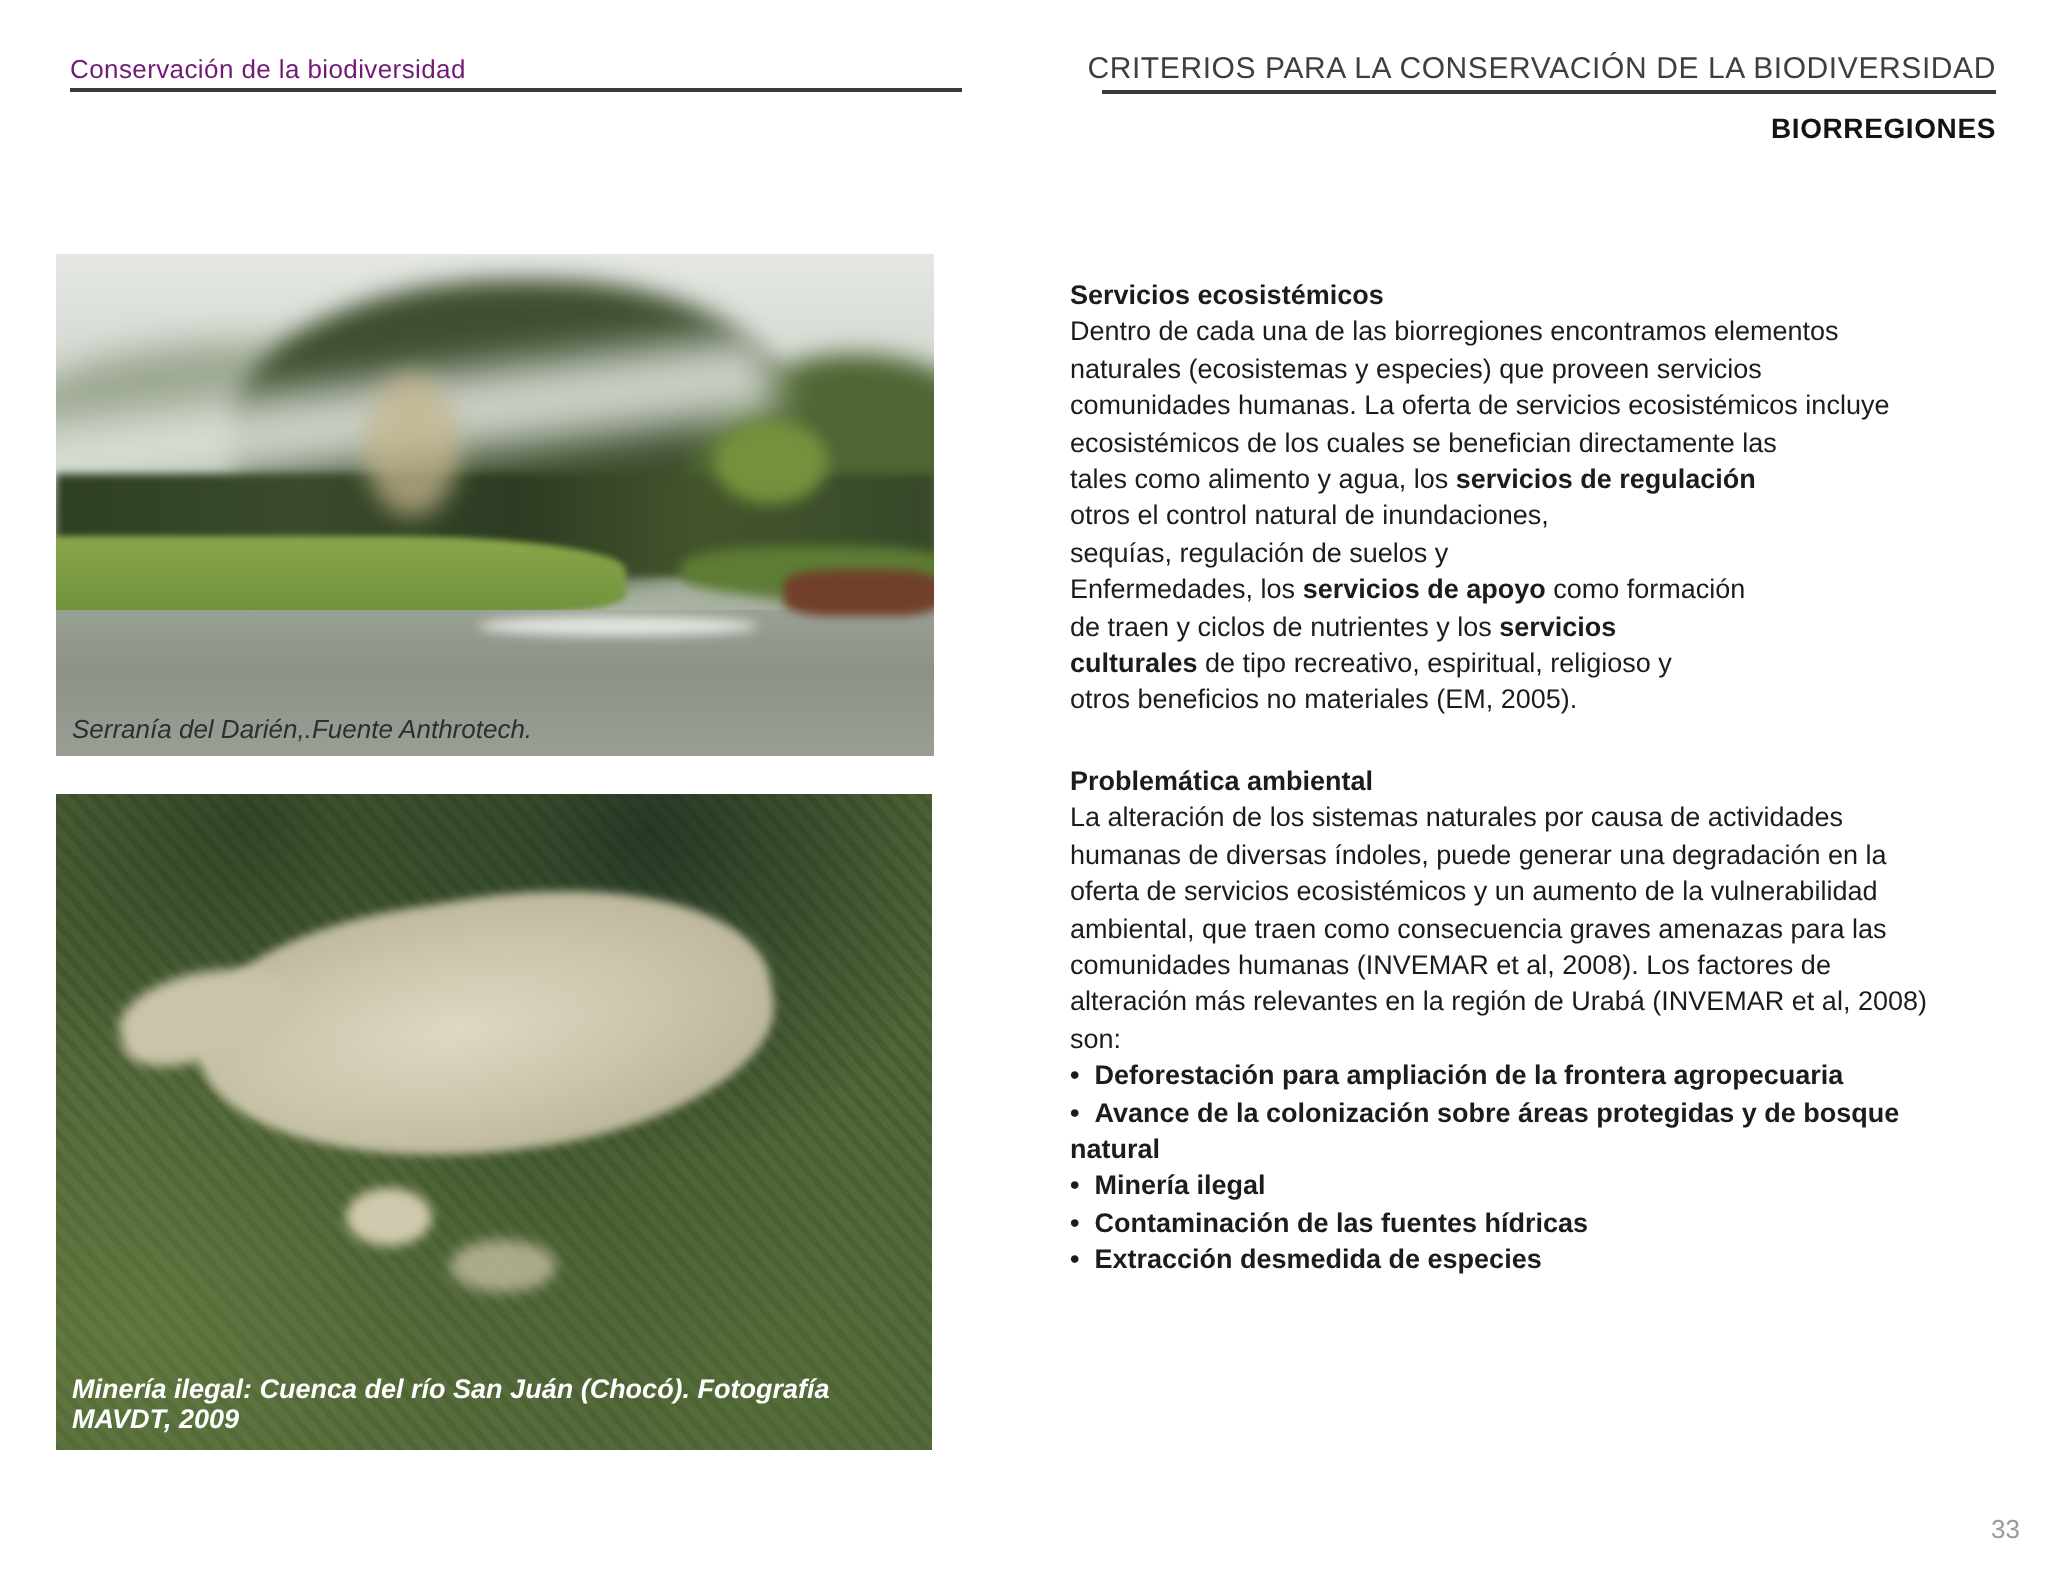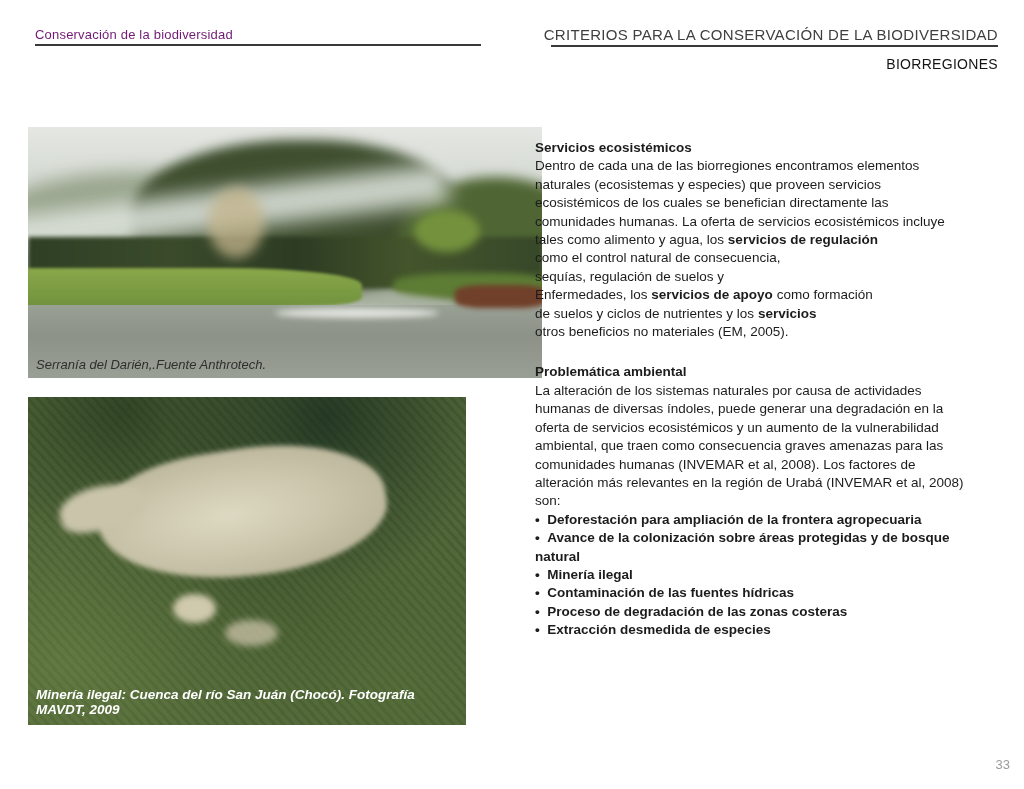--- a/index.html
+++ b/index.html
@@ -6,25 +6,25 @@
   html,body { background:#ffffff; }
   .page {
     position:relative; width:1024px; height:789px; background:#ffffff;
     font-family:"Liberation Sans", sans-serif; overflow:hidden;
   }
   
   .hdr-left-text { position:absolute; left:35px; top:27px; font-size:13px; color:#701a75; letter-spacing:.2px; }
   .hdr-left-rule { position:absolute; left:35px; top:44px; width:446px; height:2px; background:#3a3a3a; }
   .hdr-right-text { position:absolute; right:26px; top:26px; font-size:15px; color:#3f3f3f; letter-spacing:.3px; white-space:nowrap; }
   .hdr-right-rule { position:absolute; left:551px; right:26px; top:45px; height:2px; background:#3a3a3a; }
-  .hdr-sub { position:absolute; right:26px; top:56px; font-size:14px; font-weight:normal; color:#141414; letter-spacing:.3px; }
+  .hdr-sub { position:absolute; right:26px; top:56px; font-size:14px; font-weight:bold; color:#141414; letter-spacing:.3px; }
   
   .photo { position:absolute; left:28px; overflow:hidden; }
   .photo > div { position:absolute; }
-  #photo1 { top:127px; width:514px; height:251px;
+  #photo1 { top:127px; width:439px; height:251px;
     background:linear-gradient(180deg,#e4e7e2 0%,#d3d8d1 25%,#c0c8bd 42%,#a8b1a0 52%); }
   .p1-far   { left:-8%; top:18%; width:52%; height:40%; background:#697a54; border-radius:60% 40% 50% 50%; filter:blur(9px); opacity:.55; }
   .p1-main  { left:20%; top:5%; width:64%; height:60%; background:#3e4e2e; border-radius:50% 45% 35% 40%; filter:blur(6px); }
   .p1-right { left:72%; top:20%; width:38%; height:50%; background:#4f6533; border-radius:50%; filter:blur(6px); }
   .p1-mist  { left:-6%; top:25%; width:88%; height:16%; background:rgba(226,230,224,.85); filter:blur(10px); transform:rotate(-7deg); }
   .p1-treeline { left:0; top:44%; width:100%; height:20%;
     background:linear-gradient(90deg,#2f3f24,#3a4a2b 28%,#2c3b22 52%,#44552c 74%,#37482a); filter:blur(2px); }
   .p1-bleach { left:35%; top:24%; width:11%; height:28%; background:#c4b58d; border-radius:50%; filter:blur(6px); opacity:.75; }
   .p1-palm  { left:75%; top:33%; width:13%; height:17%; background:#74923d; border-radius:50%; filter:blur(4px); }
   .p1-grass { left:-2%; top:56%; width:67%; height:17%; background:linear-gradient(180deg,#8aa84a,#6e8f3c); border-radius:0 40% 30% 0; filter:blur(1.5px); }
@@ -92,42 +92,42 @@
     <div class="p2-spot1"></div>
     <div class="p2-spot2"></div>
     <figcaption class="caption2">Minería ilegal: Cuenca del río San Juán (Chocó). Fotografía MAVDT, 2009</figcaption>
   </figure>
 
   <main class="maincol">
       <section class="sec">
         <div class="sec-heading">Servicios ecosistémicos</div>
         <div class="tline"><span>Dentro de cada una de las biorregiones encontramos elementos</span></div>
         <div class="tline"><span>naturales (ecosistemas y especies) que proveen servicios</span></div>
+        <div class="tline"><span>comunidades humanas. La oferta de servicios ecosistémicos incluye</span></div>
         <div class="tline"><span>ecosistémicos de los cuales se benefician directamente las</span></div>
-        <div class="tline"><span>comunidades humanas. La oferta de servicios ecosistémicos incluye</span></div>
         <div class="tline"><span>tales como alimento y agua, los </span><span class="b">servicios de regulación</span></div>
-        <div class="tline"><span>como el control natural de consecuencia,</span></div>
+        <div class="tline"><span>otros el control natural de inundaciones,</span></div>
         <div class="tline"><span>sequías, regulación de suelos y</span></div>
         <div class="tline"><span>Enfermedades, los </span><span class="b">servicios de apoyo</span><span> como formación</span></div>
-        <div class="tline"><span>de suelos y ciclos de nutrientes y los </span><span class="b">servicios</span></div>
+        <div class="tline"><span>de traen y ciclos de nutrientes y los </span><span class="b">servicios</span></div>
+        <div class="tline"><span class="b">culturales</span><span> de tipo recreativo, espiritual, religioso y</span></div>
         <div class="tline"><span>otros beneficios no materiales (EM, 2005).</span></div>
       </section>
       <section class="sec">
         <div class="sec-heading">Problemática ambiental</div>
         <div class="tline"><span>La alteración de los sistemas naturales por causa de actividades</span></div>
         <div class="tline"><span>humanas de diversas índoles, puede generar una degradación en la</span></div>
         <div class="tline"><span>oferta de servicios ecosistémicos y un aumento de la vulnerabilidad</span></div>
         <div class="tline"><span>ambiental, que traen como consecuencia graves amenazas para las</span></div>
         <div class="tline"><span>comunidades humanas (INVEMAR et al, 2008). Los factores de</span></div>
         <div class="tline"><span>alteración más relevantes en la región de Urabá (INVEMAR et al, 2008)</span></div>
         <div class="tline"><span>son:</span></div>
         <div class="bullet">•&nbsp;&nbsp;Deforestación para ampliación de la frontera agropecuaria</div>
         <div class="bullet">•&nbsp;&nbsp;Avance de la colonización sobre áreas protegidas y de bosque natural</div>
         <div class="bullet">•&nbsp;&nbsp;Minería ilegal</div>
         <div class="bullet">•&nbsp;&nbsp;Contaminación de las fuentes hídricas</div>
-        <div class="bullet">•&nbsp;&nbsp;Proceso de degradación de las zonas costeras</div>
         <div class="bullet">•&nbsp;&nbsp;Extracción desmedida de especies</div>
       </section>
     </main>
 
   <div class="pagenum">33</div>
 
 </div>
 
 </body></html>

